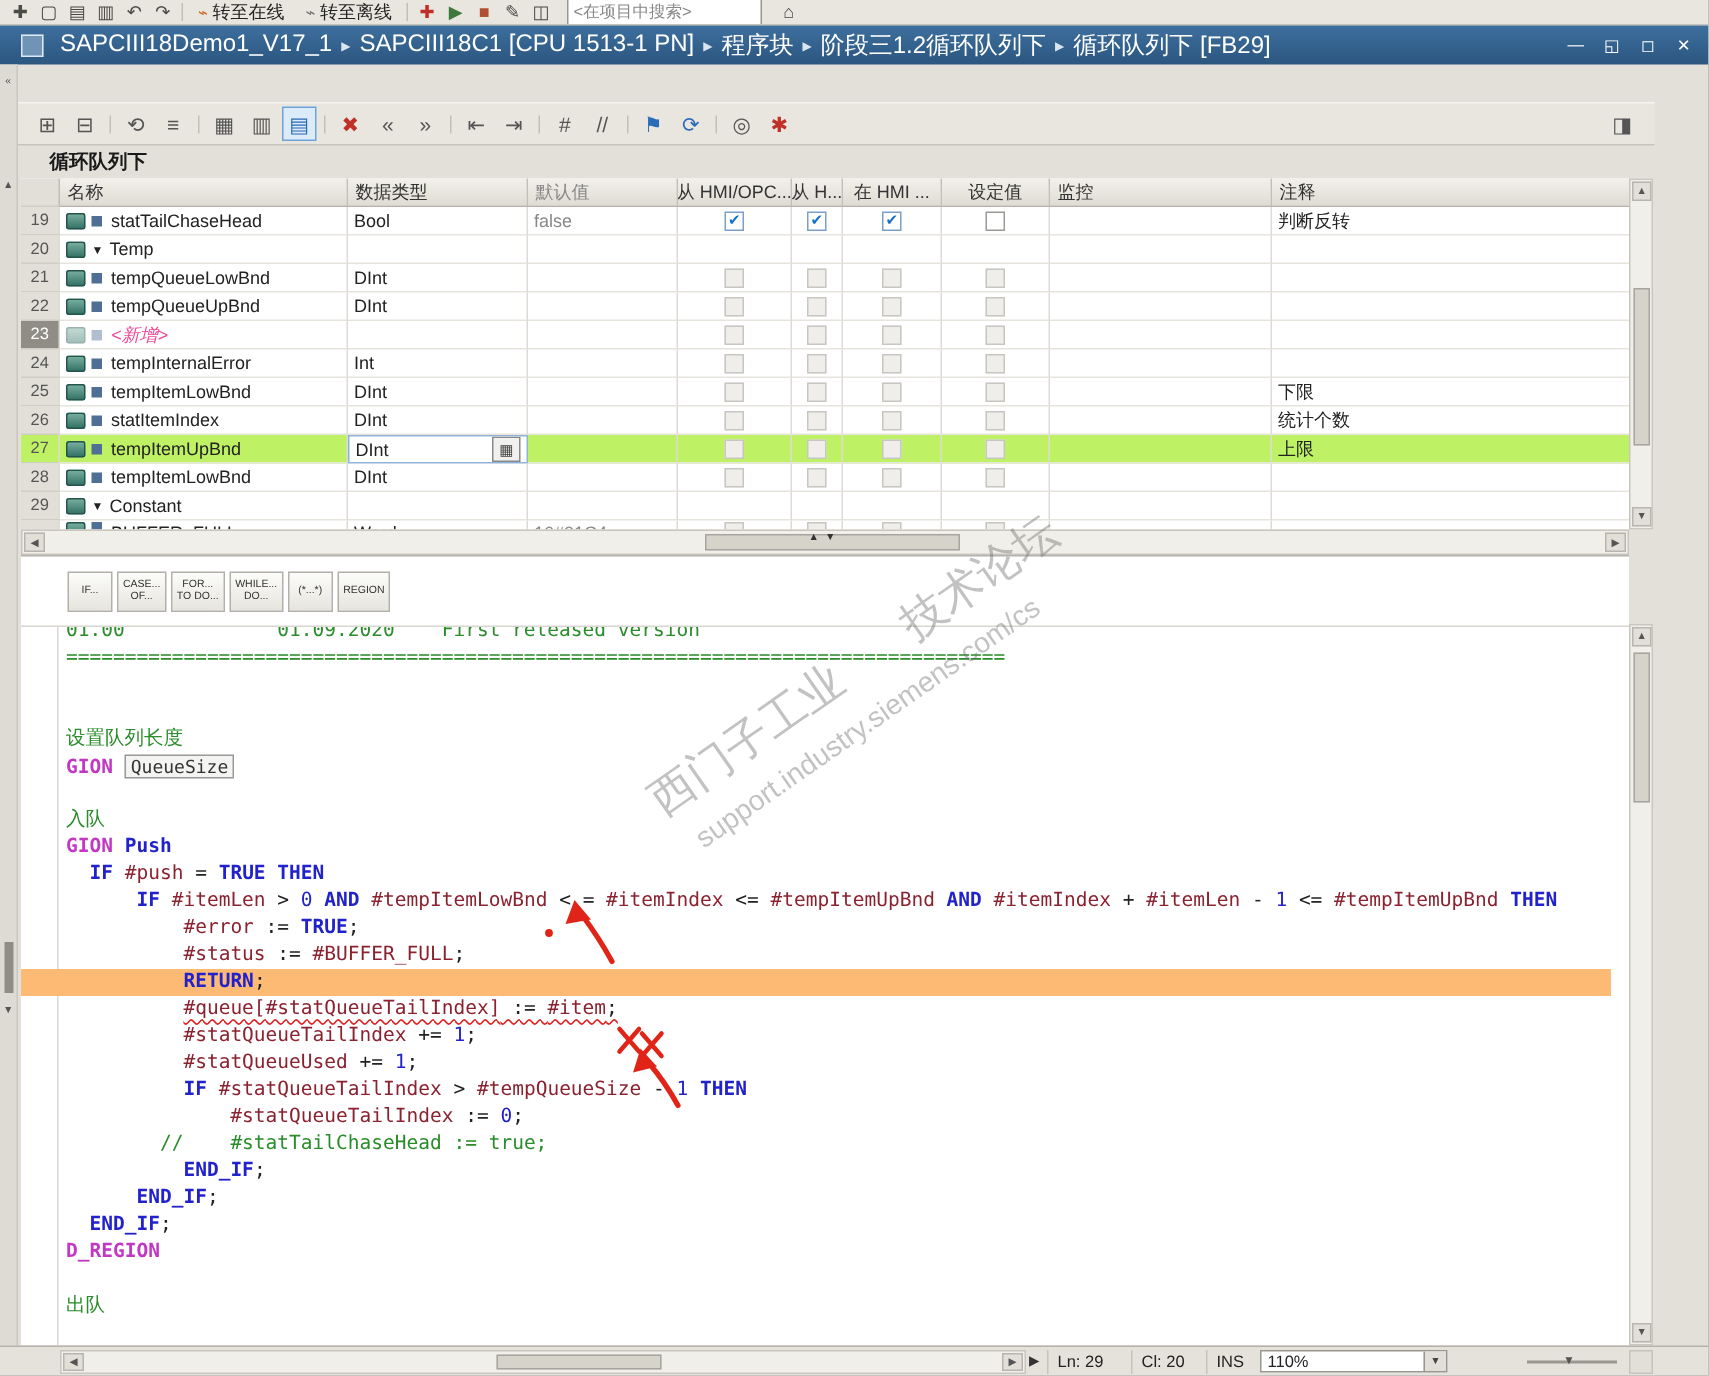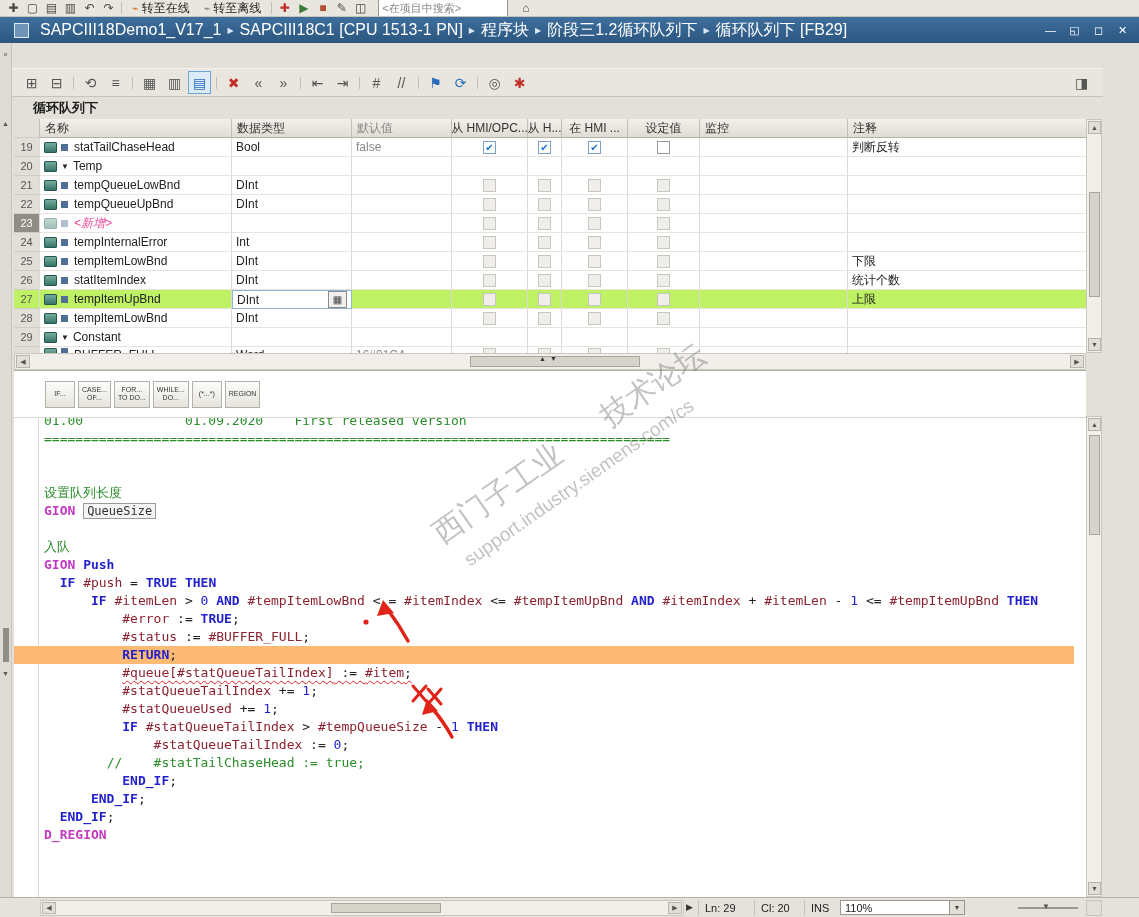--- a/index.html
+++ b/index.html
@@ -582,20 +582,21 @@
           <div class="cl"><span class="cs-p">          </span><span class="cs-v">#statQueueTailIndex</span><span class="cs-p"> += </span><span class="cs-n">1</span><span class="cs-p">;</span></div>
           <div class="cl"><span class="cs-p">          </span><span class="cs-v">#statQueueUsed</span><span class="cs-p"> += </span><span class="cs-n">1</span><span class="cs-p">;</span></div>
           <div class="cl"><span class="cs-p">          </span><span class="cs-kw">IF</span><span class="cs-p"> </span><span class="cs-v">#statQueueTailIndex</span><span class="cs-p"> &gt; </span><span class="cs-v">#tempQueueSize</span><span class="cs-p"> - </span><span class="cs-n">1</span><span class="cs-p"> </span><span class="cs-kw">THEN</span></div>
           <div class="cl"><span class="cs-p">              </span><span class="cs-v">#statQueueTailIndex</span><span class="cs-p"> := </span><span class="cs-n">0</span><span class="cs-p">;</span></div>
           <div class="cl"><span class="cs-p">        </span><span class="cs-cm">//    #statTailChaseHead := true;</span></div>
           <div class="cl"><span class="cs-p">          </span><span class="cs-kw">END_IF</span><span class="cs-p">;</span></div>
           <div class="cl"><span class="cs-p">      </span><span class="cs-kw">END_IF</span><span class="cs-p">;</span></div>
           <div class="cl"><span class="cs-p">  </span><span class="cs-kw">END_IF</span><span class="cs-p">;</span></div>
           <div class="cl"><span class="cs-rg">D_REGION</span></div>
           <div class="cl">&nbsp;</div>
+          <div class="cl"><span class="cs-cm">出队</span></div>
         </div>
     </div>
   </div>
 
   <div class="sb" style="left:1086px;top:416px;width:16px;height:481px;">
     <div class="sb-btn" style="left:1px;top:1px;width:13px;height:13px;">▲</div>
     <div class="sb-thumb" style="left:2px;top:18px;width:11px;height:100px;"></div>
     <div class="sb-btn" style="left:1px;bottom:1px;width:13px;height:13px;">▼</div>
   </div>
 

